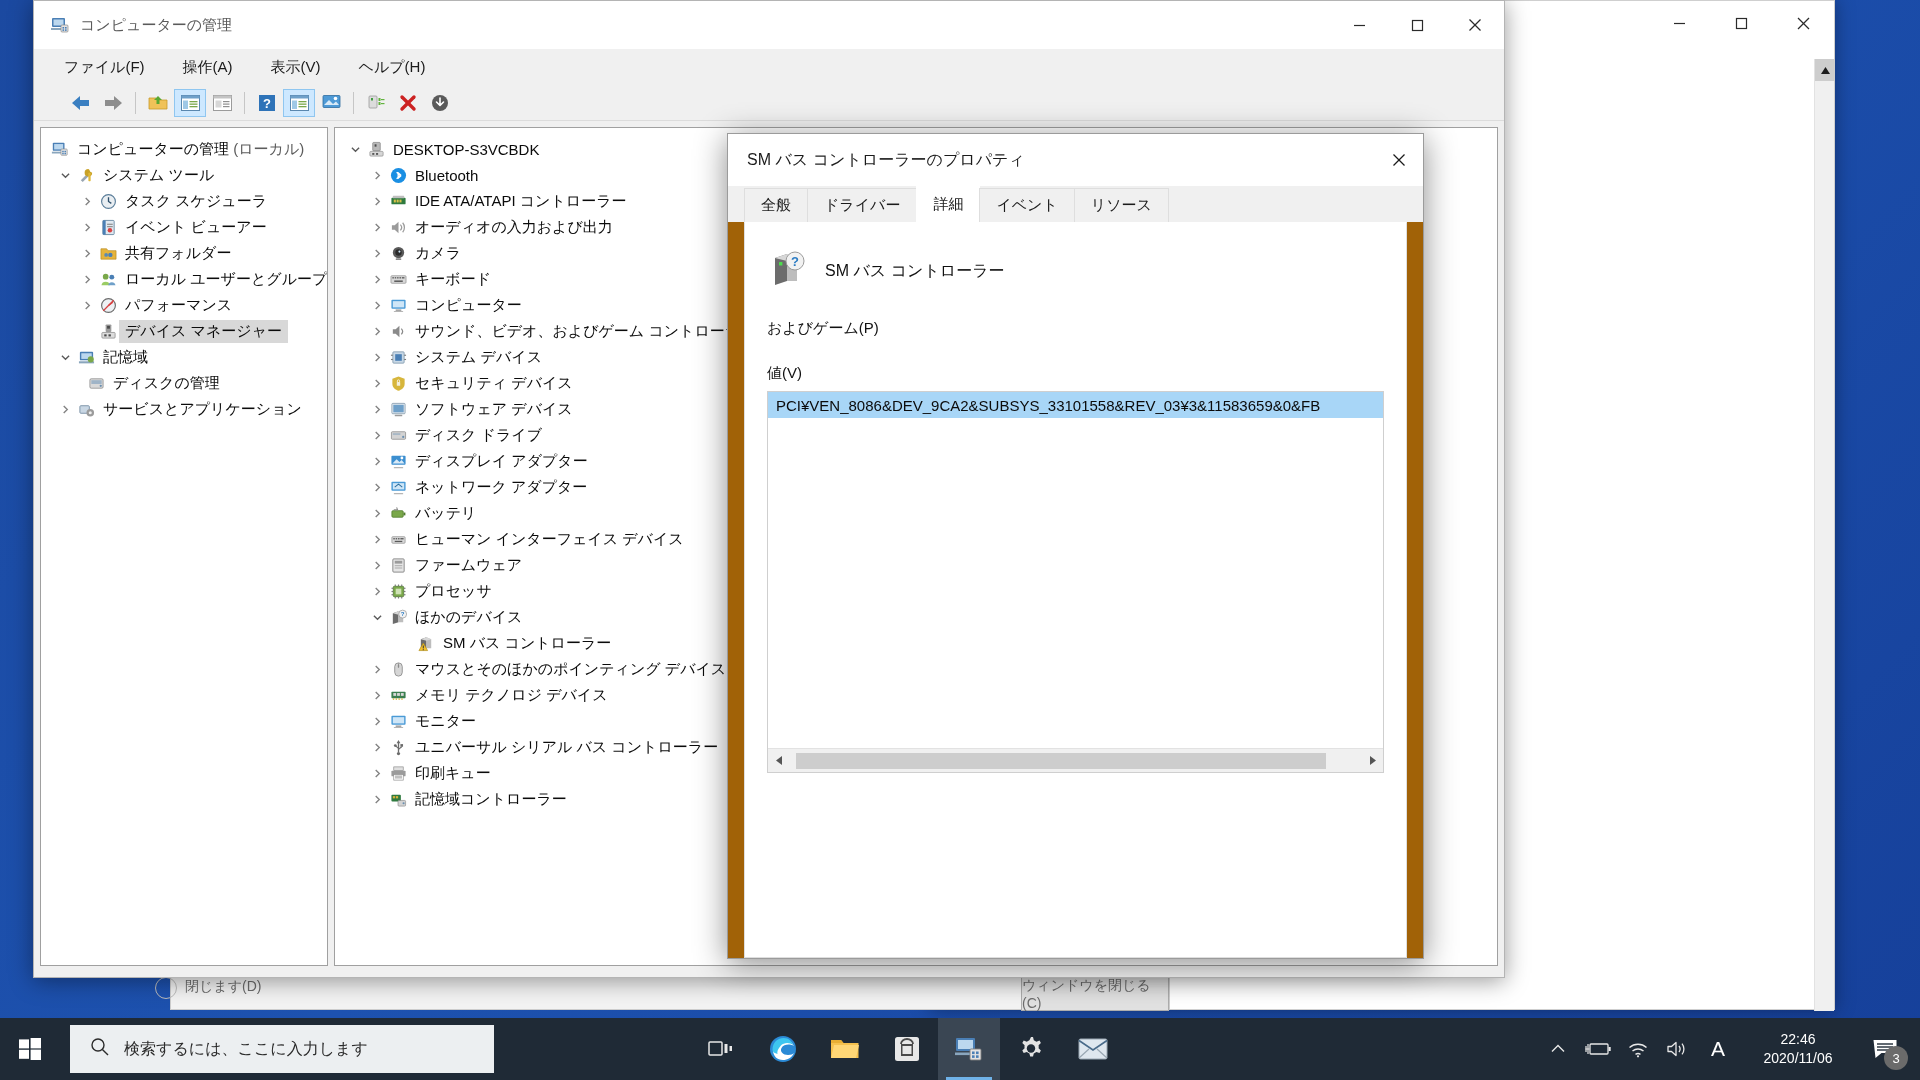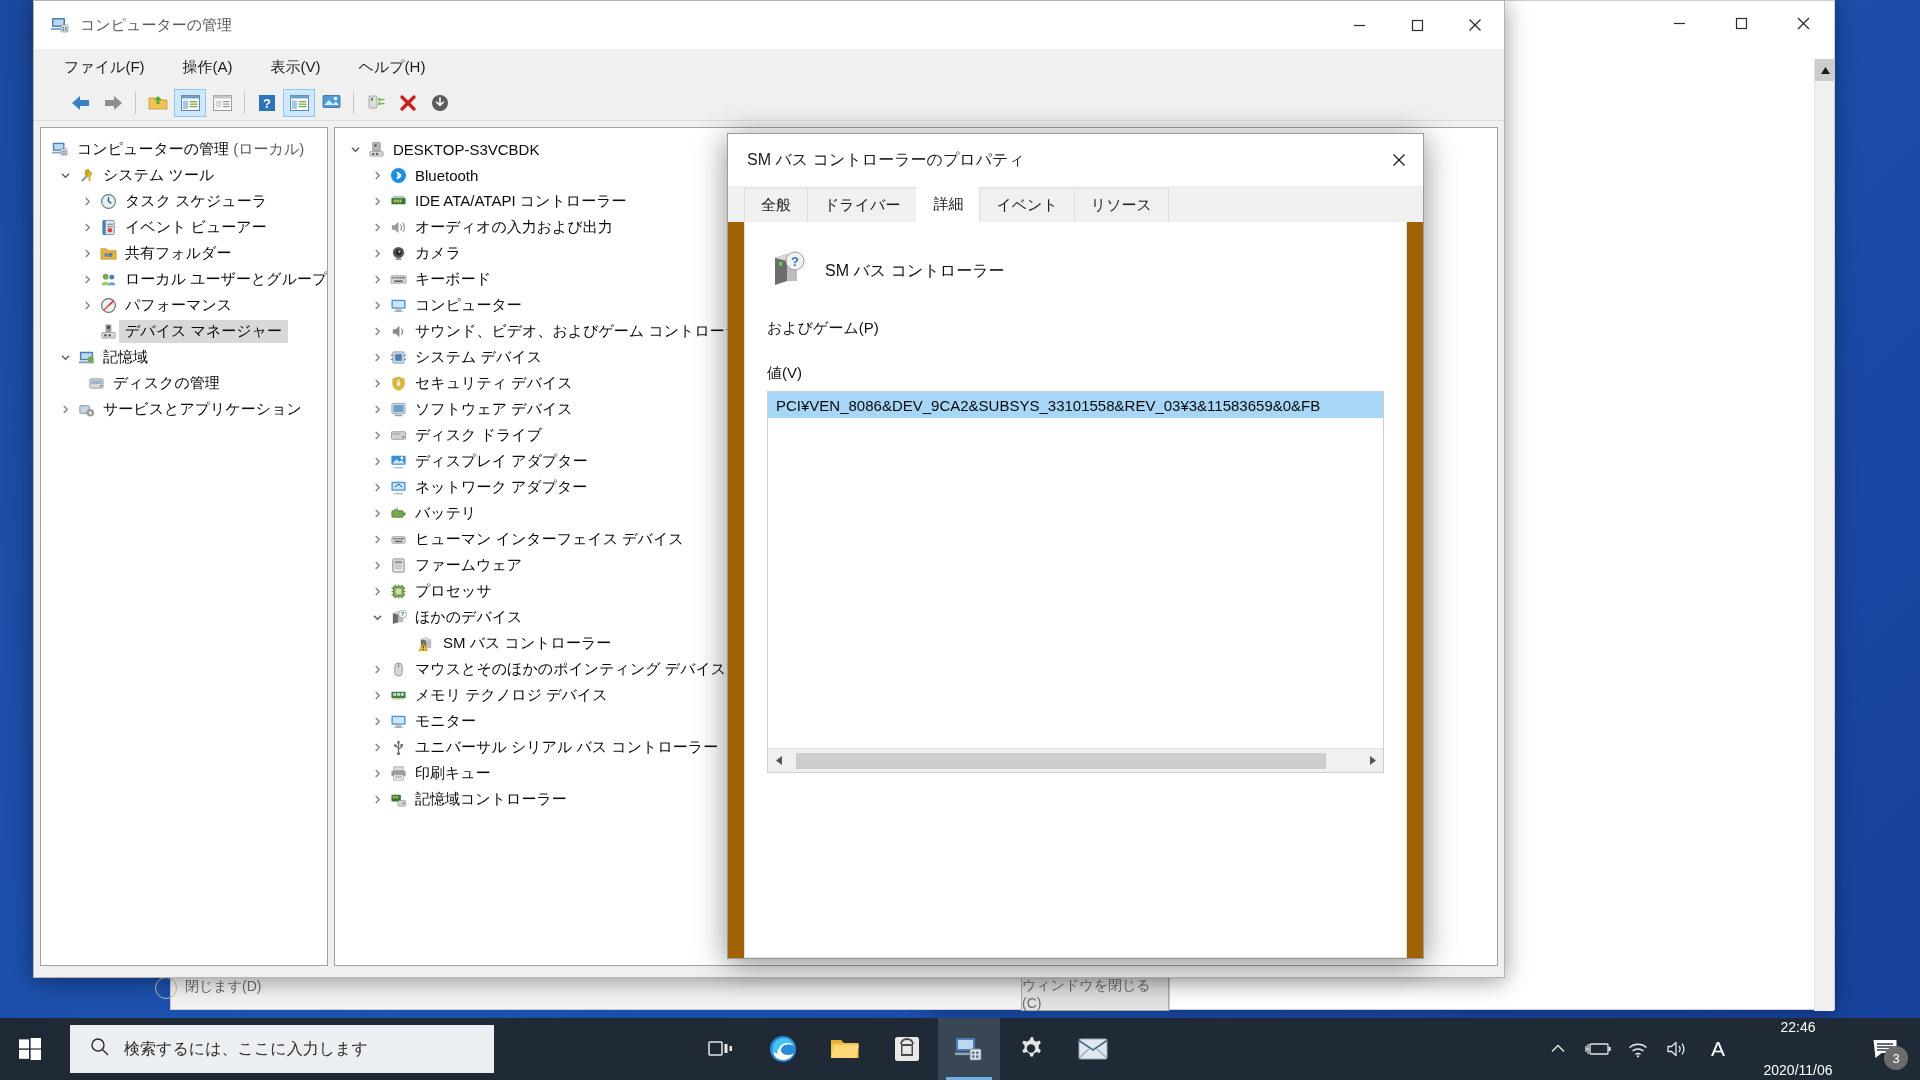--- a/index.html
+++ b/index.html
@@ -225,21 +225,21 @@
   }
   .tray {
     margin-left:auto; display:flex; align-items:center; gap:0px; padding-right:8px; height:62px;
   }
   .tray-ico {
     width:40px; height:62px; display:flex; align-items:center; justify-content:center;
     color:#e8e8e8;
   }
   .tray-ime { width:40px; display:flex; align-items:center; justify-content:center; color:#fff; font-size:21px; }
   #clock {
-    display:flex; flex-direction:column; align-items:center; justify-content:space-between;
+    display:flex; flex-direction:column; align-items:center; justify-content:center;
     color:#ffffff; font-size:14px; line-height:19px; width:120px; height:62px;
   }
   #notif {
     width:54px; height:62px; display:flex; align-items:center; justify-content:center; position:relative;
   }
   #notif .badge {
     position:absolute; right:4px; bottom:10px; width:24px; height:24px; border-radius:50%;
     background:#6b6b6b; color:#fff; font-size:13px;
     display:flex; align-items:center; justify-content:center;
   }

